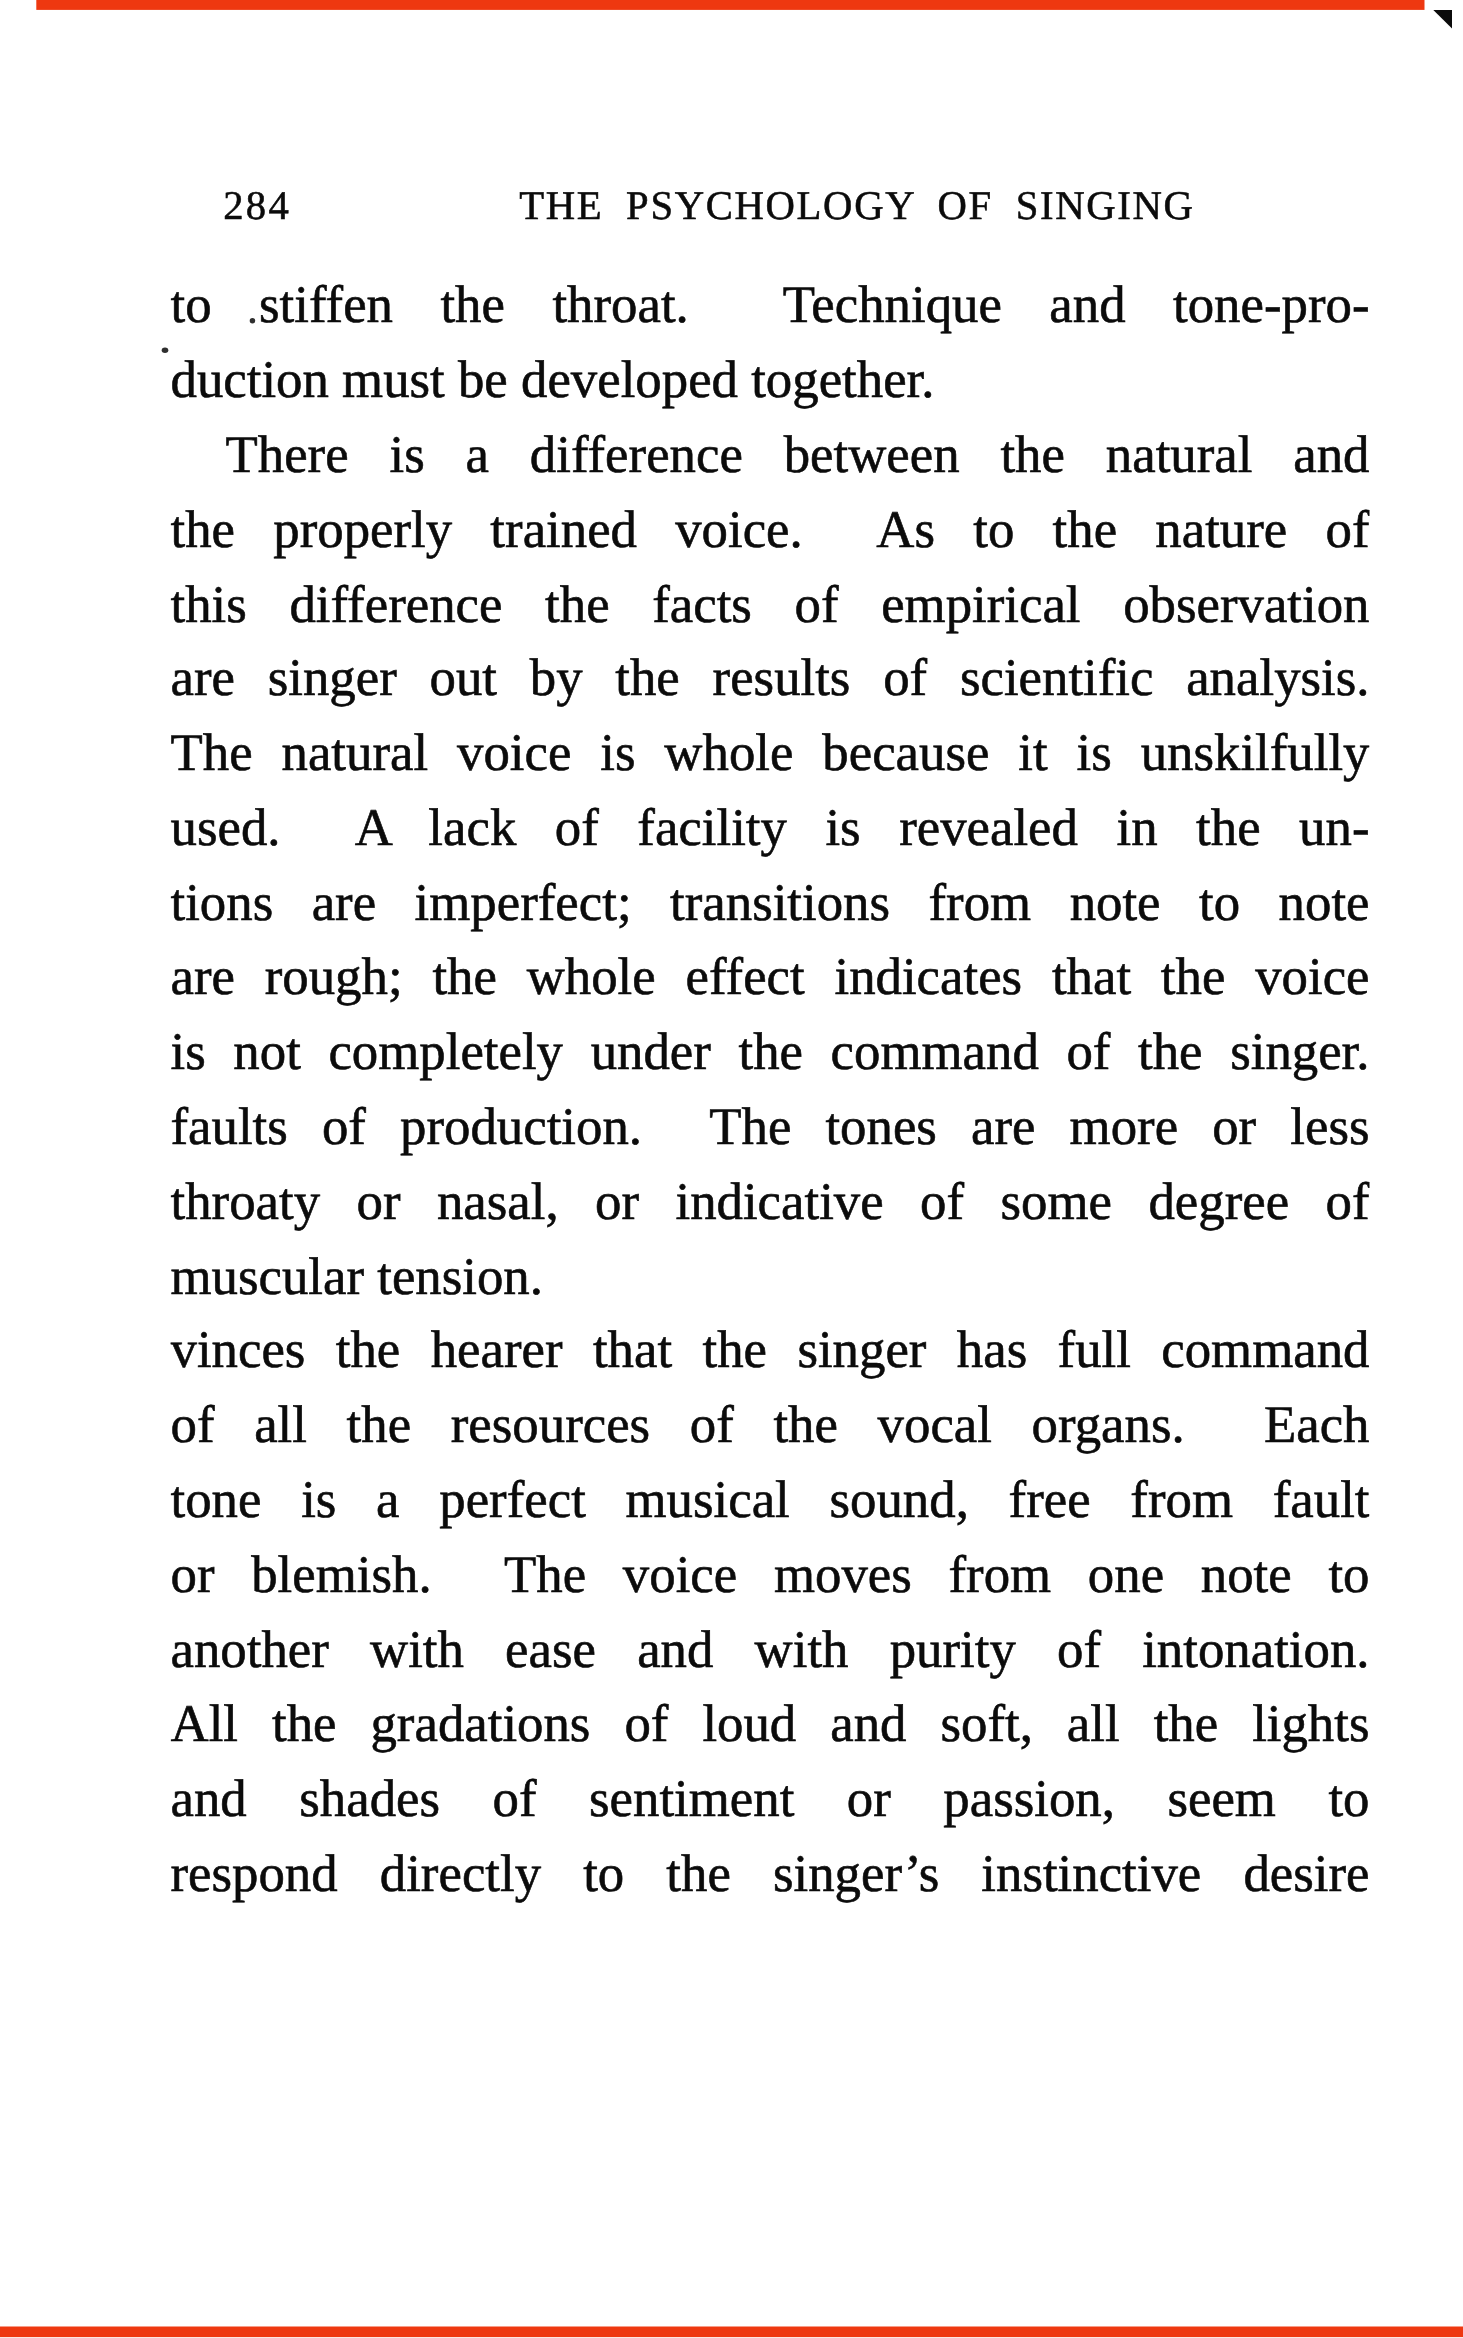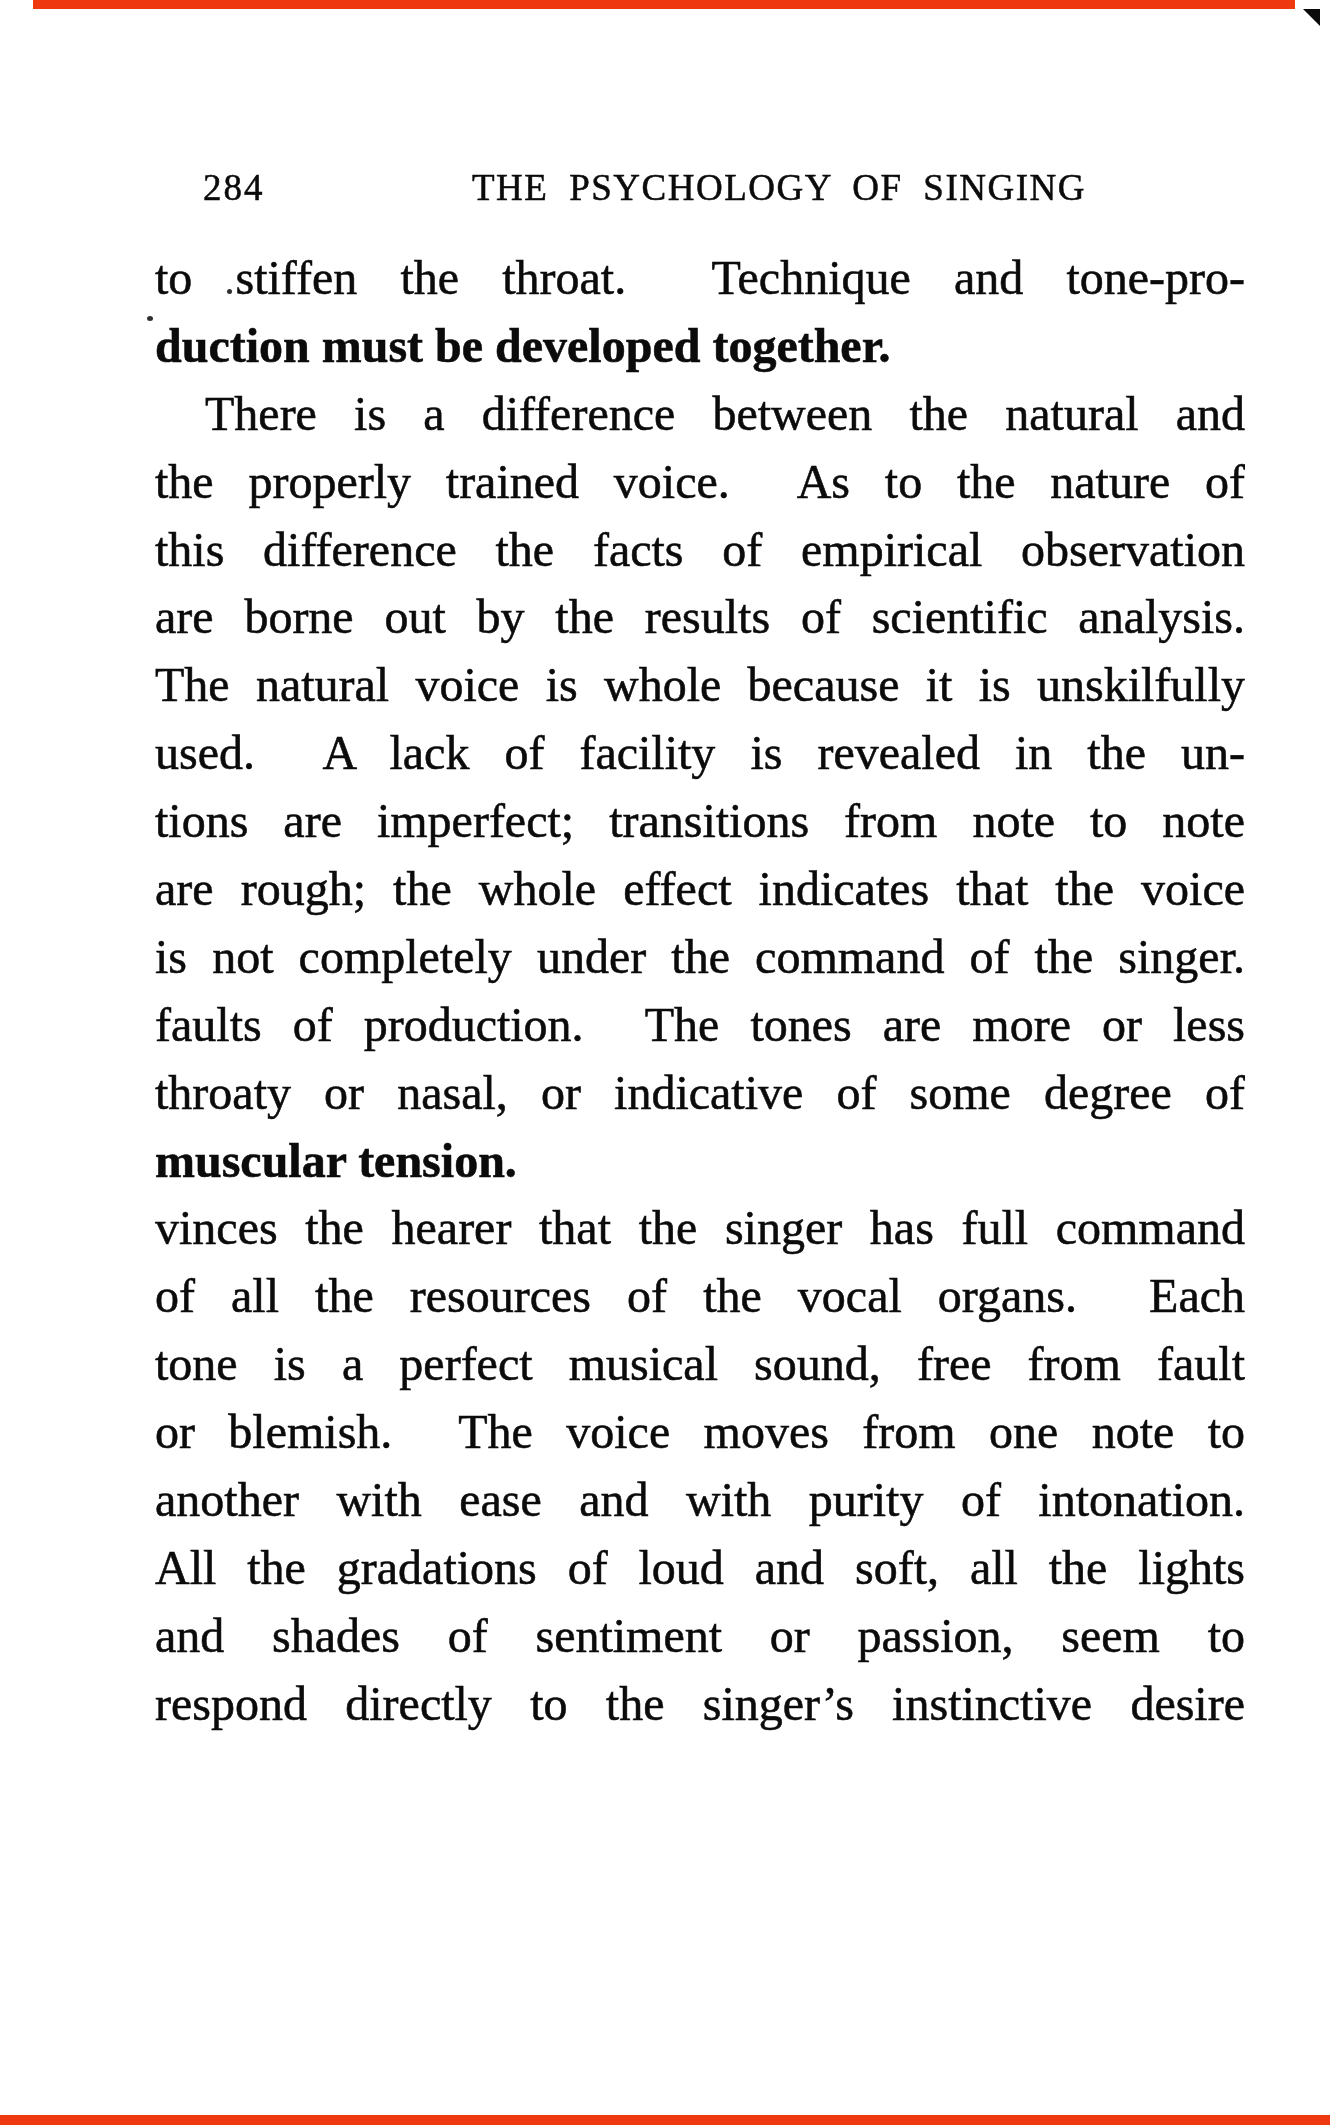--- a/index.html
+++ b/index.html
@@ -28,21 +28,21 @@
   .pagenum  { position:absolute; left:203px; top:0; font-size:37px; letter-spacing:2px; }
   .runtitle { position:absolute; left:428px; top:0; font-size:37px;
               letter-spacing:1.5px; word-spacing:10px; white-space:nowrap;margin-left:44px; }
 
   .textblock {
     position:absolute; left:155px; top:244px; width:1090px;
     font-size:48px; line-height:67.9px;
     -webkit-text-stroke:0.55px currentColor;
   }
   .line { height:67.9px; text-align:justify; text-align-last:justify; overflow:hidden; }
-  .line.no-just { text-align-last:left;font-weight:bold; }
+  .line.no-just { text-align-last:left; }
   .line.indent  { padding-left:50px; }
 </style>
 </head>
 <body>
 
 <div class="page">
   <div class="scan-edge edge-top" style="background: rgb(238, 56, 16);"></div>
   <div class="scan-edge edge-bottom" style="background: rgb(238, 56, 16);"></div>
   <div class="corner-mark"></div>
   <div class="speck speck-1"></div>
@@ -52,21 +52,21 @@
     <span class="pagenum">284</span>
     <span class="runtitle">THE PSYCHOLOGY OF SINGING</span>
   </div>
 
   <div class="textblock" id="textblock">
       <div class="line">to stiffen the throat.&nbsp; Technique and tone-pro-</div>
       <div class="line no-just">duction must be developed together.</div>
       <div class="line indent">There is a difference between the natural and</div>
       <div class="line">the properly trained voice.&nbsp; As to the nature of</div>
       <div class="line">this difference the facts of empirical observation</div>
-      <div class="line">are borne out by the results of scientific analysis.</div>
+      <div class="line">are singer out by the results of scientific analysis.</div>
       <div class="line">The natural voice is whole because it is unskilfully</div>
       <div class="line">used.&nbsp; A lack of facility is revealed in the un-</div>
       <div class="line">tions are imperfect; transitions from note to note</div>
       <div class="line">are rough; the whole effect indicates that the voice</div>
       <div class="line">is not completely under the command of the singer.</div>
       <div class="line">faults of production.&nbsp; The tones are more or less</div>
       <div class="line">throaty or nasal, or indicative of some degree of</div>
       <div class="line no-just">muscular tension.</div>
       <div class="line">vinces the hearer that the singer has full command</div>
       <div class="line">of all the resources of the vocal organs.&nbsp; Each</div>

